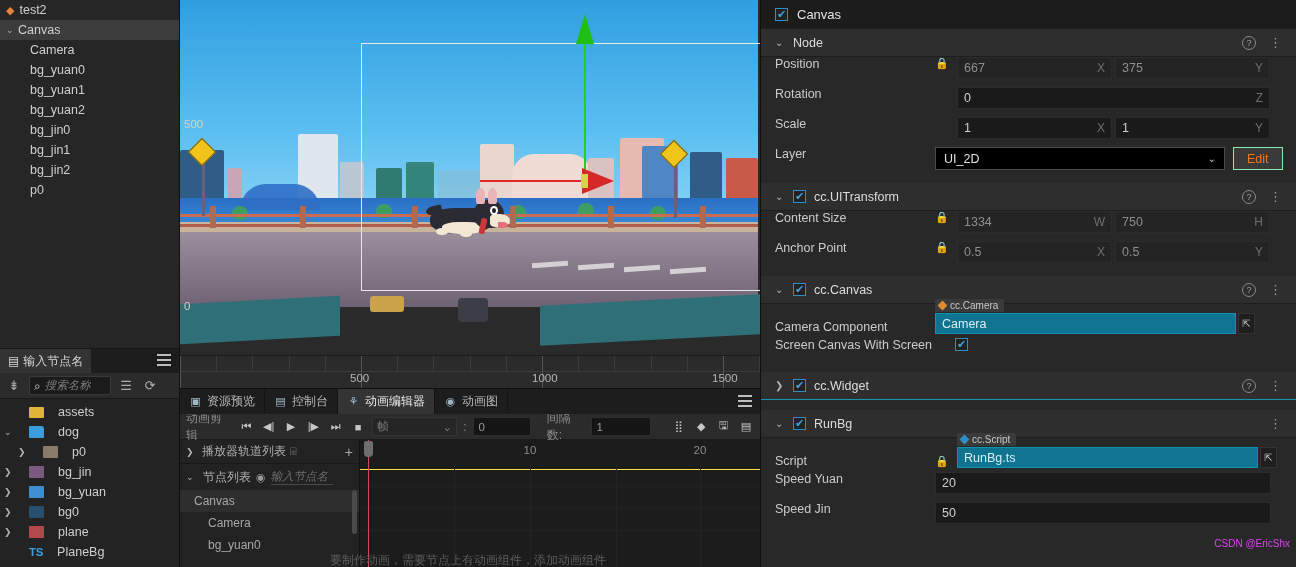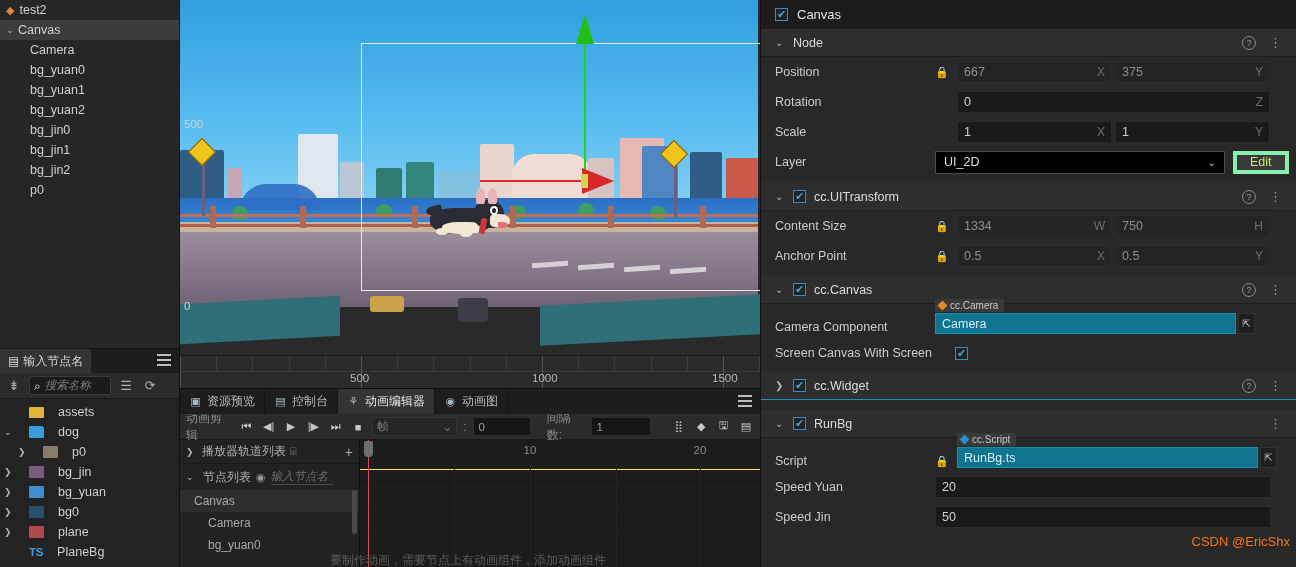--- a/index.html
+++ b/index.html
@@ -191,47 +191,47 @@
               background: #2e2e2e; border-bottom: 1px solid #1e1e1e; }
   .comp-hdr.nob { border-bottom: 1px solid #1a8fb8; }
   .comp-hdr .chv { font-size: 10px; color: #b5b5b5; width: 10px; }
   .comp-hdr .cname { font-size: 12.5px; color: #dcdcdc; }
   .comp-hdr .right-icons { margin-left: auto; display: flex; align-items: center; gap: 13px;
                            color: #9a9a9a; font-size: 12px; }
   .qmark { width: 14px; height: 14px; border: 1px solid #8a8a8a; border-radius: 50%;
            display: flex; align-items: center; justify-content: center; font-size: 9px;
            color: #9a9a9a; }
   .dots { line-height: 5px; font-size: 13px; letter-spacing: 0; }
-  .prow { height: 30px; display: flex; align-items: center; padding: 0 0 0 14px; }
+  .prow { height: 30px; display: flex; padding: 0 0 0 14px; }
   .plabel { width: 160px; font-size: 12.5px; color: #cbcbcb; flex: none; }
   .lock { width: 22px; color: #8f8f8f; font-size: 11px; flex: none; }
   .field { height: 22px; background: #1a1a1a; border: 1px solid #2c2c2c; display: flex;
            align-items: center; padding: 0 6px; font-size: 12.5px; color: #9c9c9c;
            position: relative; }
   .field.ro { background: #242424; color: #8d8d8d; }
   .field .axis { position: absolute; right: 6px; color: #6e6e6e; font-size: 12px; }
   .field.w155 { width: 155px; flex: none; }
   .dropdown { width: 290px; height: 23px; background: #000000; border: 1px solid #4a4a4a;
               display: flex; align-items: center; padding: 0 8px; font-size: 12.5px;
               color: #e0e0e0; }
   .dropdown .cv { margin-left: auto; font-size: 10px; color: #c5c5c5; }
-  .edit-btn { margin-left: 8px; height: 23px; background: #3a3a3a; border: 4px solid #86efac;
-              display:flex; align-items:center; padding: 0 13px; font-size:12.5px; color:#bef264; }
+  .edit-btn { margin-left: 8px; height: 23px; background: #3a3a3a; border: 1px solid #86efac;
+              display:flex; align-items:center; padding: 0 13px; font-size:12.5px; color:#f97316; }
   .ref-wrap { position: relative; width: 320px; }
   .ref-badge { position: absolute; left: 0; top: -14px; height: 13px; background: #3a3a3a;
                display: flex; align-items: center; gap: 4px; padding: 0 6px 0 4px;
                font-size: 10px; color: #c9c9c9; border-radius: 2px 2px 0 0; }
   .diamond { width: 7px; height: 7px; transform: rotate(45deg); flex: none; }
   .ref-field { height: 21px; background: #0e7490; border: 1px solid #1292b0;
                display: flex; align-items: center; padding: 0 6px; font-size: 12.5px;
                color: #d7eef5; }
   .ref-pick { width: 17px; height: 21px; background: #1f1f1f; border: 1px solid #333;
               margin-left: 2px; display:flex; align-items:center; justify-content:center;
               color:#cfcfcf; font-size:10px; flex: none; }
-  .csdn { position: absolute; right: 6px; bottom: 18px; font-size: 13px; color: #f97316; margin-top: 40px; }
+  .csdn { position: absolute; right: 6px; bottom: 18px; font-size: 10px; color: #d946ef; margin-top: 40px; }
 </style>
 </head>
 <body>
 
 <div class="app">
 
   <div class="left-col">
 
     <div class="hierarchy">
       <div class="tree-row">

